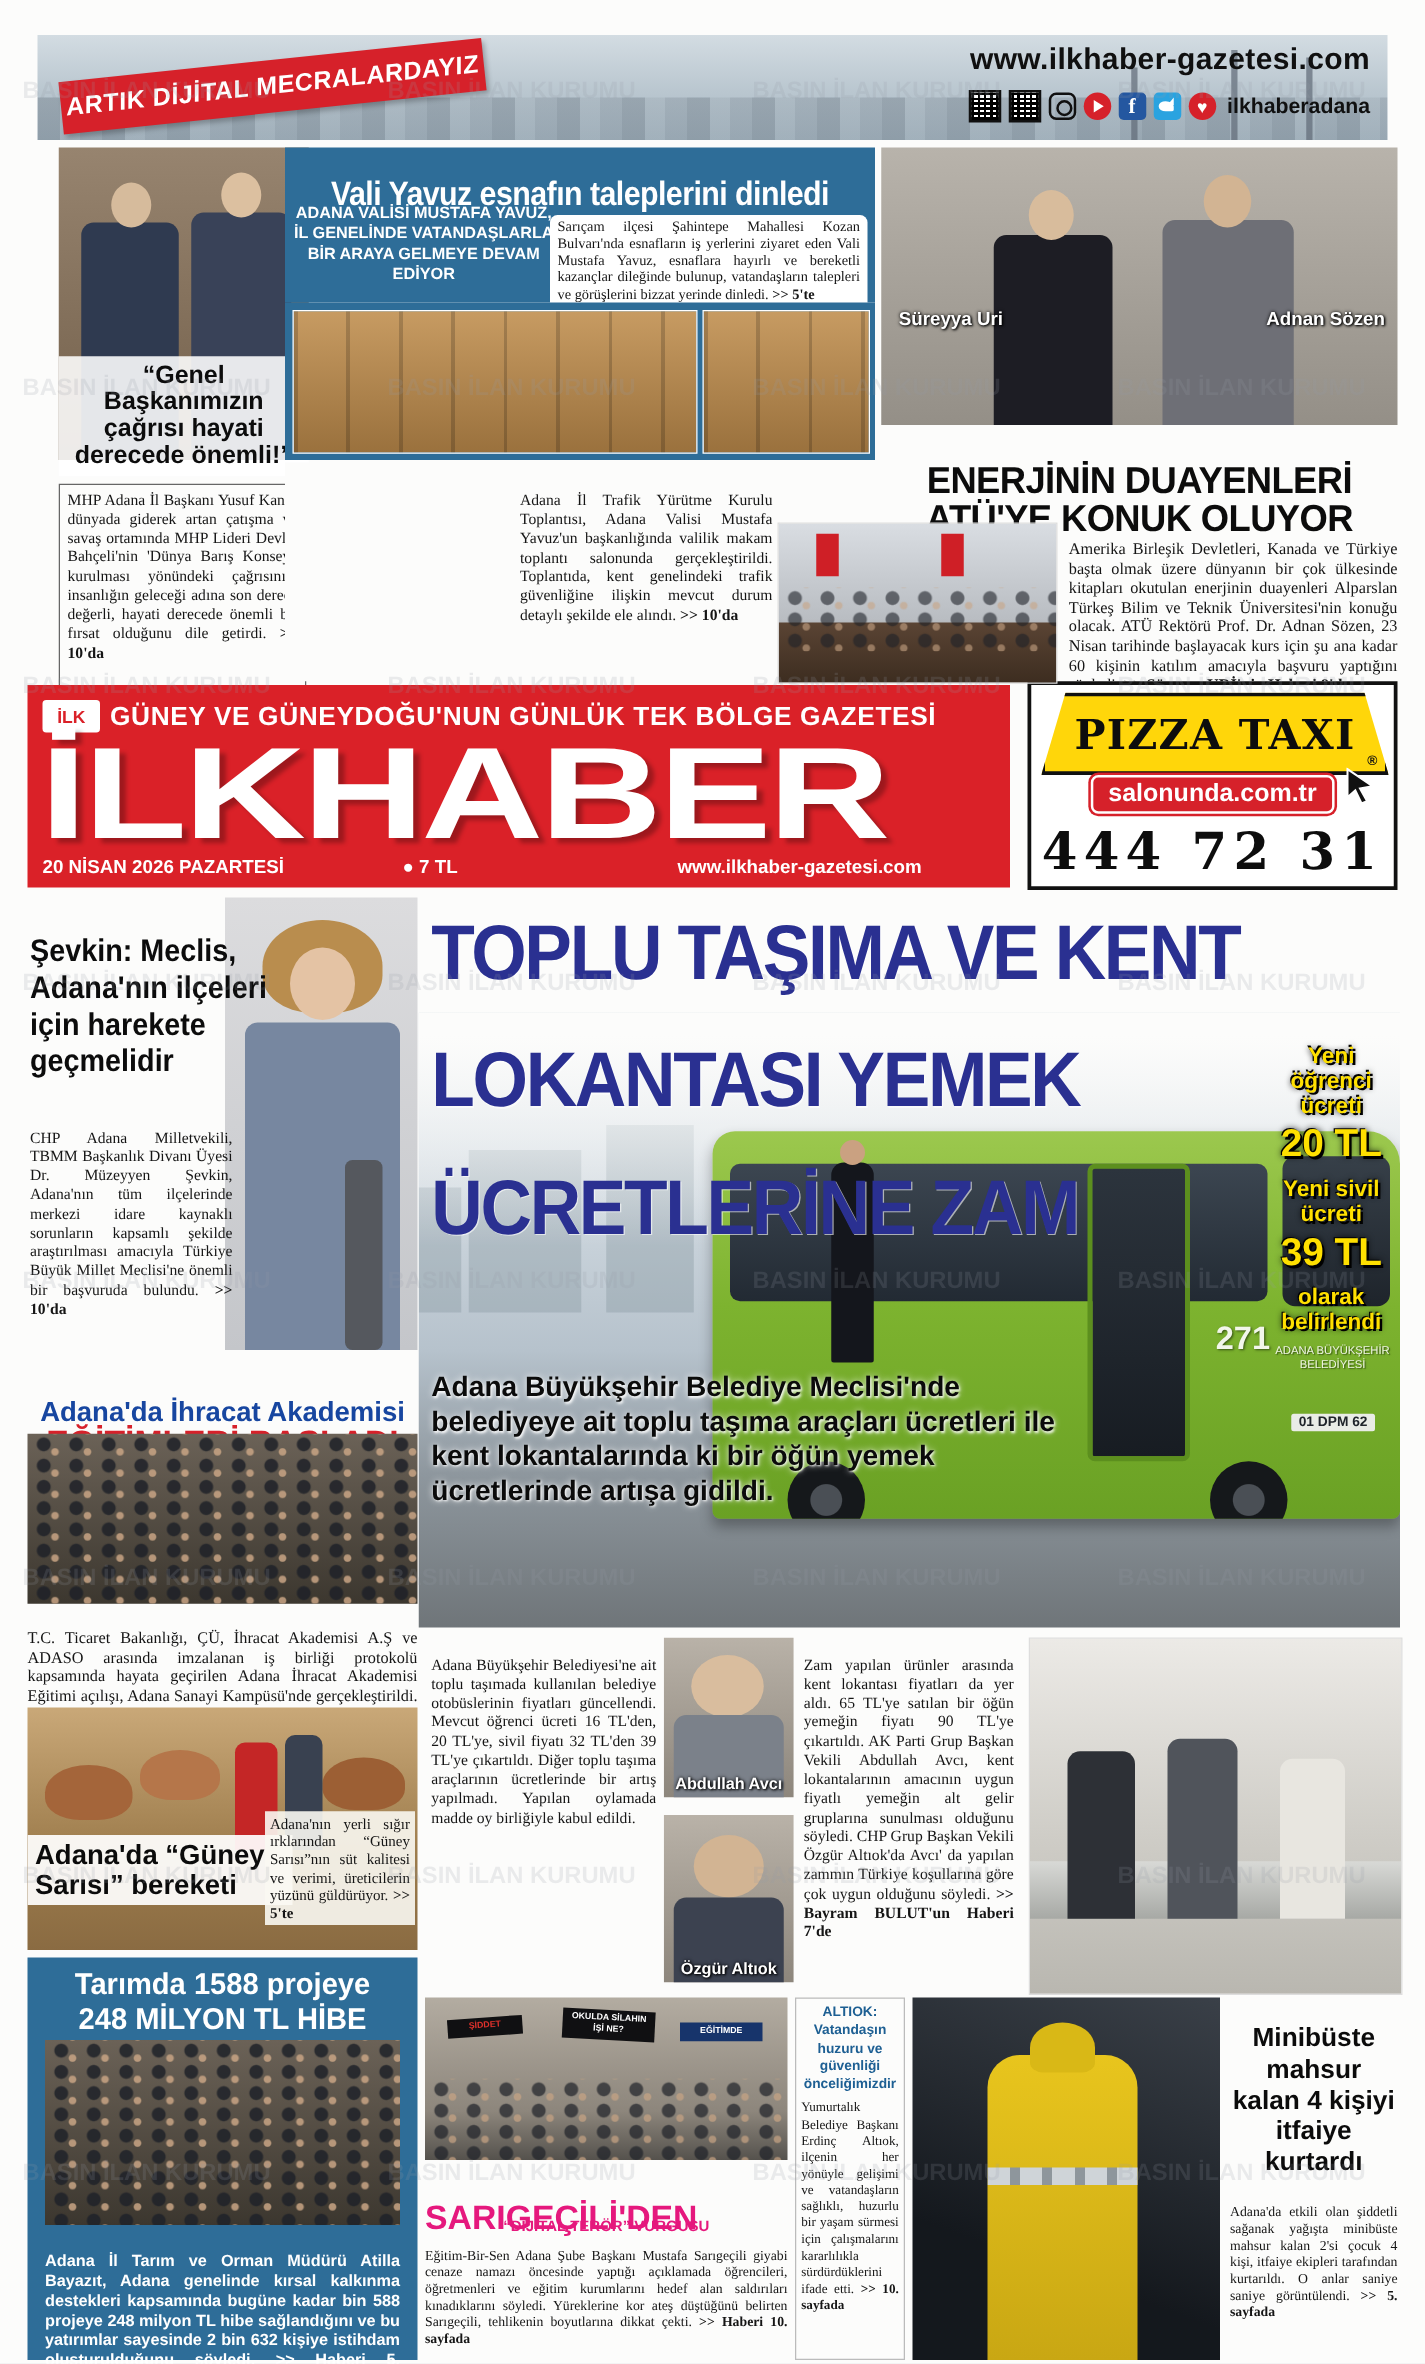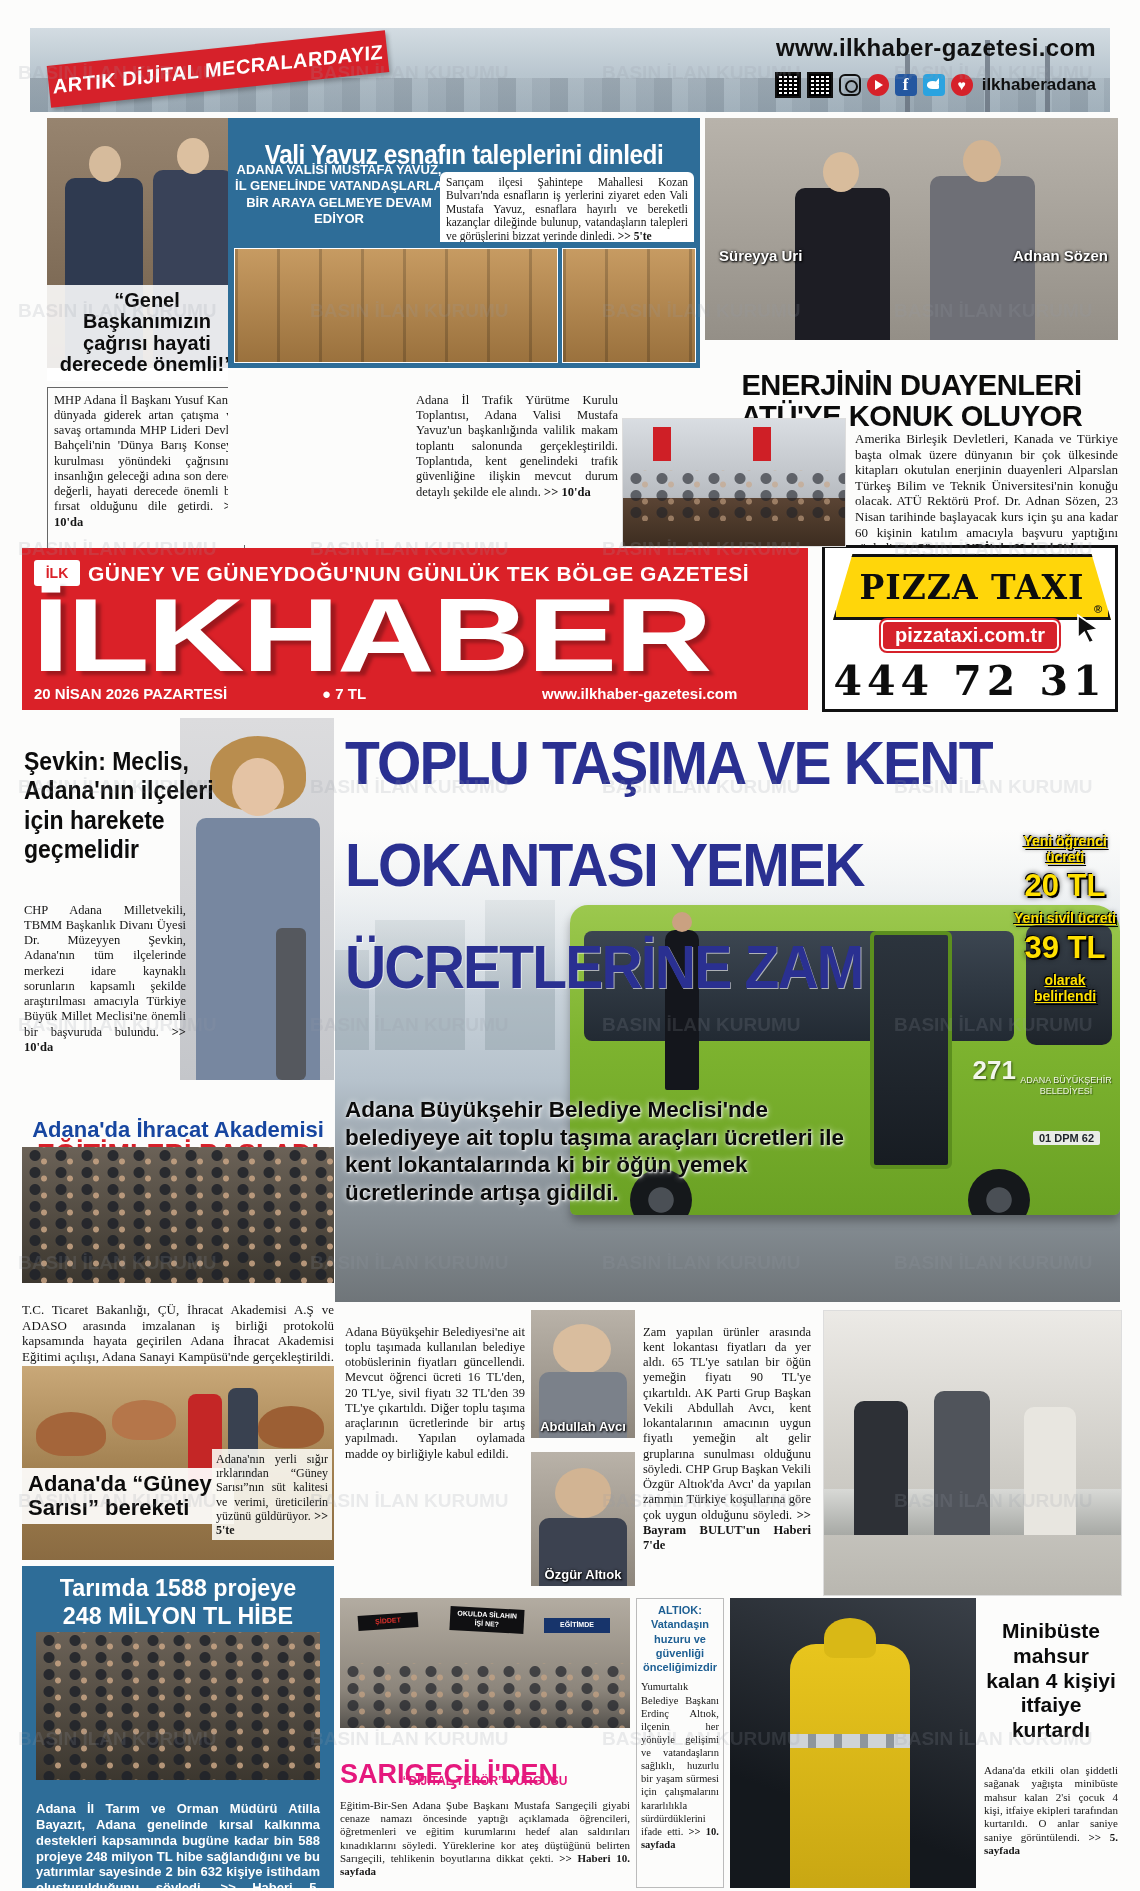--- a/index.html
+++ b/index.html
@@ -116,21 +116,21 @@
   .bus-win{position:absolute;left:14px;top:26px;width:430px;height:110px;background:linear-gradient(180deg,#3c4651,#222a33);border-radius:8px;}
   .bus-door{position:absolute;left:300px;top:26px;width:74px;height:230px;background:linear-gradient(180deg,#2c343d,#171c22);border:4px solid #5c8f1e;border-radius:6px;}
   .bus-front{position:absolute;right:8px;top:20px;width:86px;height:120px;background:linear-gradient(180deg,#374049,#1e242b);border-radius:10px;}
   .bus-num{position:absolute;right:104px;top:150px;color:#f2f6ea;font-weight:800;font-size:26px;text-shadow:1px 1px 2px #365312;}
   .bus-brand{position:absolute;right:6px;top:170px;width:96px;color:#eef4e2;font-weight:400;font-size:9px;line-height:1.25;text-align:center;text-shadow:1px 1px 1px #365312;}
   .bus-plate{position:absolute;right:20px;top:226px;background:#e9ece6;color:#20252b;font-weight:700;font-size:11px;padding:1px 6px;border-radius:2px;}
   .wheel{position:absolute;bottom:-16px;width:62px;height:62px;background:radial-gradient(circle,#4a4f55 28%,#15181b 30%);border-radius:50%;}
   .person{position:absolute;left:330px;top:120px;width:34px;height:160px;background:#14161c;border-radius:10px 10px 2px 2px;z-index:2;}
   .person::before{content:"";position:absolute;left:7px;top:-18px;width:20px;height:20px;border-radius:50%;background:#caa181;}
   .fares{position:absolute;right:2px;top:24px;width:106px;text-align:center;z-index:4;color:#ffe000;font-weight:900;}
-  .fares .lab{font-size:14px;line-height:1.12;text-shadow:2px 2px 0 #000,-1px -1px 0 #000,0 0 5px #000;text-decoration:underline;}
+  .fares .lab{font-size:18px;line-height:1.12;text-shadow:2px 2px 0 #000,-1px -1px 0 #000,0 0 5px #000;}
   .fares .price{font-size:31px;line-height:1.1;margin:4px 0 8px;text-shadow:2px 2px 0 #000,-1px -1px 0 #000,0 0 6px #000;}
   .bus-cap{position:absolute;left:10px;top:286px;width:505px;font-size:22.5px;font-weight:800;line-height:1.23;color:#0b0b0b;
         text-shadow:0 0 6px rgba(255,255,255,.85),1px 1px 2px rgba(255,255,255,.9);z-index:4;}
 
   .zam{left:345px;top:1310px;width:775px;height:284px;}
   .zam-col1{position:absolute;left:0;top:2px;width:180px;font-size:12.5px;line-height:1.22;}
   .portrait{position:absolute;left:186px;width:104px;overflow:hidden;}
   .portrait .ph{width:104px;background:linear-gradient(180deg,#b9b2a8,#8d8warm 0,#8d867c);background:linear-gradient(180deg,#b9b2a8,#8d867c);position:relative;}
   .p-label{position:absolute;left:0;bottom:4px;width:100%;text-align:center;color:#fff;font-weight:800;font-size:13px;
         text-shadow:0 0 3px #000,1px 1px 2px #000;margin-top:28px;}
@@ -296,21 +296,21 @@
       <span class="p"><span>●</span> <span>7 TL</span></span>
       <span class="w">www.ilkhaber-gazetesi.com</span>
     </div>
   </section>
 
   <aside class="abs pizza">
     <div class="pizza-plate">
       <span class="pizza-brand">PIZZA TAXI</span>
       <span class="pizza-reg">®</span>
     </div>
-    <div class="pizza-url">pizzataxi.com.tr</div>
+    <div class="pizza-url">salonunda.com.tr</div>
     <svg class="cursor" viewBox="0 0 24 24">
       <path d="M4 1 L20 12 L12 13.4 L16.5 21.5 L13 23 L9 14.6 L4 19 Z" fill="#111" stroke="#fff" stroke-width="1.3"></path>
     </svg>
     <div class="pizza-phone">444 72 31</div>
   </aside>
 
   <article class="abs sevkin">
     <div class="sevkin-photo">
       <div class="fig" style="left:30px;top:18px;width:96px;height:74px;border-radius:50% 50% 40% 40%;background:#b98d4e"></div>
       <div class="fig" style="left:52px;top:40px;width:52px;height:58px;border-radius:50%;background:#e4c3a4"></div>

